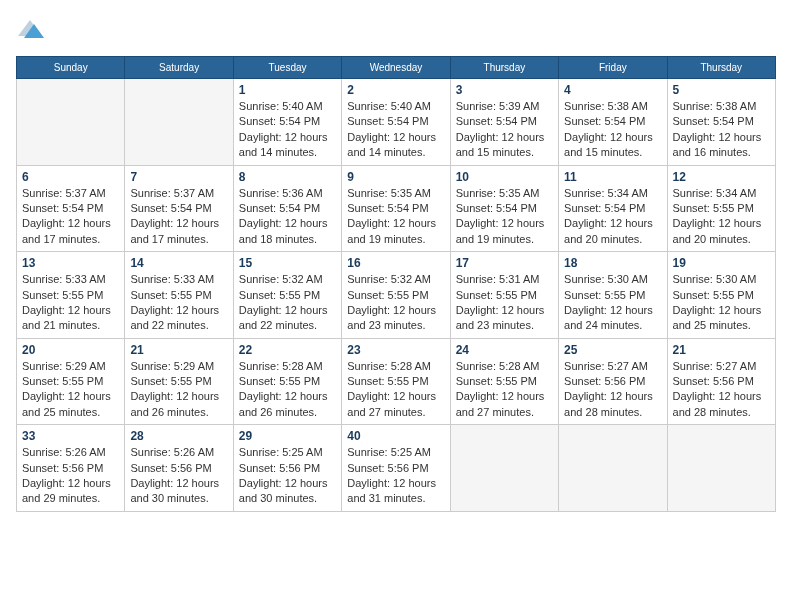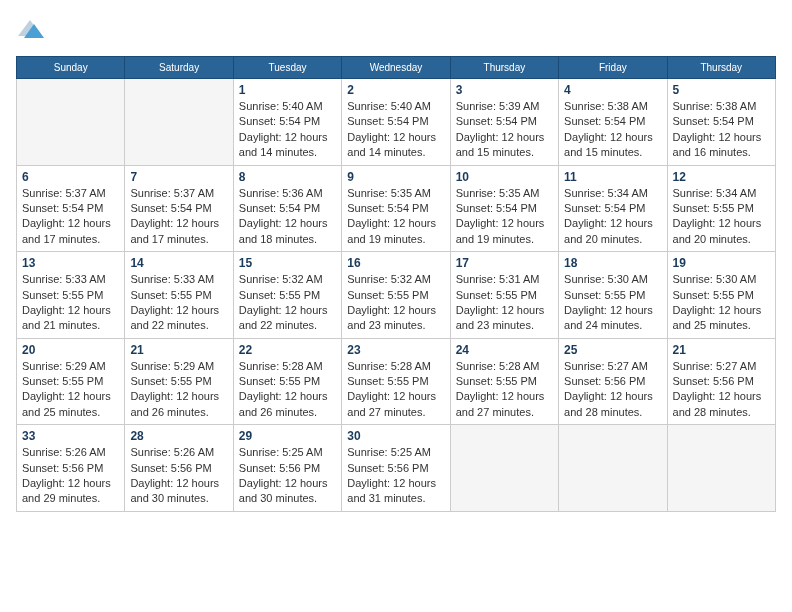--- a/index.html
+++ b/index.html
@@ -245,21 +245,21 @@
         </td>
         <td>
           <span class="day-number">28</span>
           <div class="day-info">Sunrise: 5:26 AM<br>Sunset: 5:56 PM<br>Daylight: 12 hours<br>and 30 minutes.</div>
         </td>
         <td>
           <span class="day-number">29</span>
           <div class="day-info">Sunrise: 5:25 AM<br>Sunset: 5:56 PM<br>Daylight: 12 hours<br>and 30 minutes.</div>
         </td>
         <td>
-          <span class="day-number">30</span>
+          <span class="day-number">40</span>
           <div class="day-info">Sunrise: 5:25 AM<br>Sunset: 5:56 PM<br>Daylight: 12 hours<br>and 31 minutes.</div>
         </td>
         <td class="empty"></td>
         <td class="empty"></td>
         <td class="empty"></td>
       </tr>
     </tbody>
 </table>
 
 </body></html>

